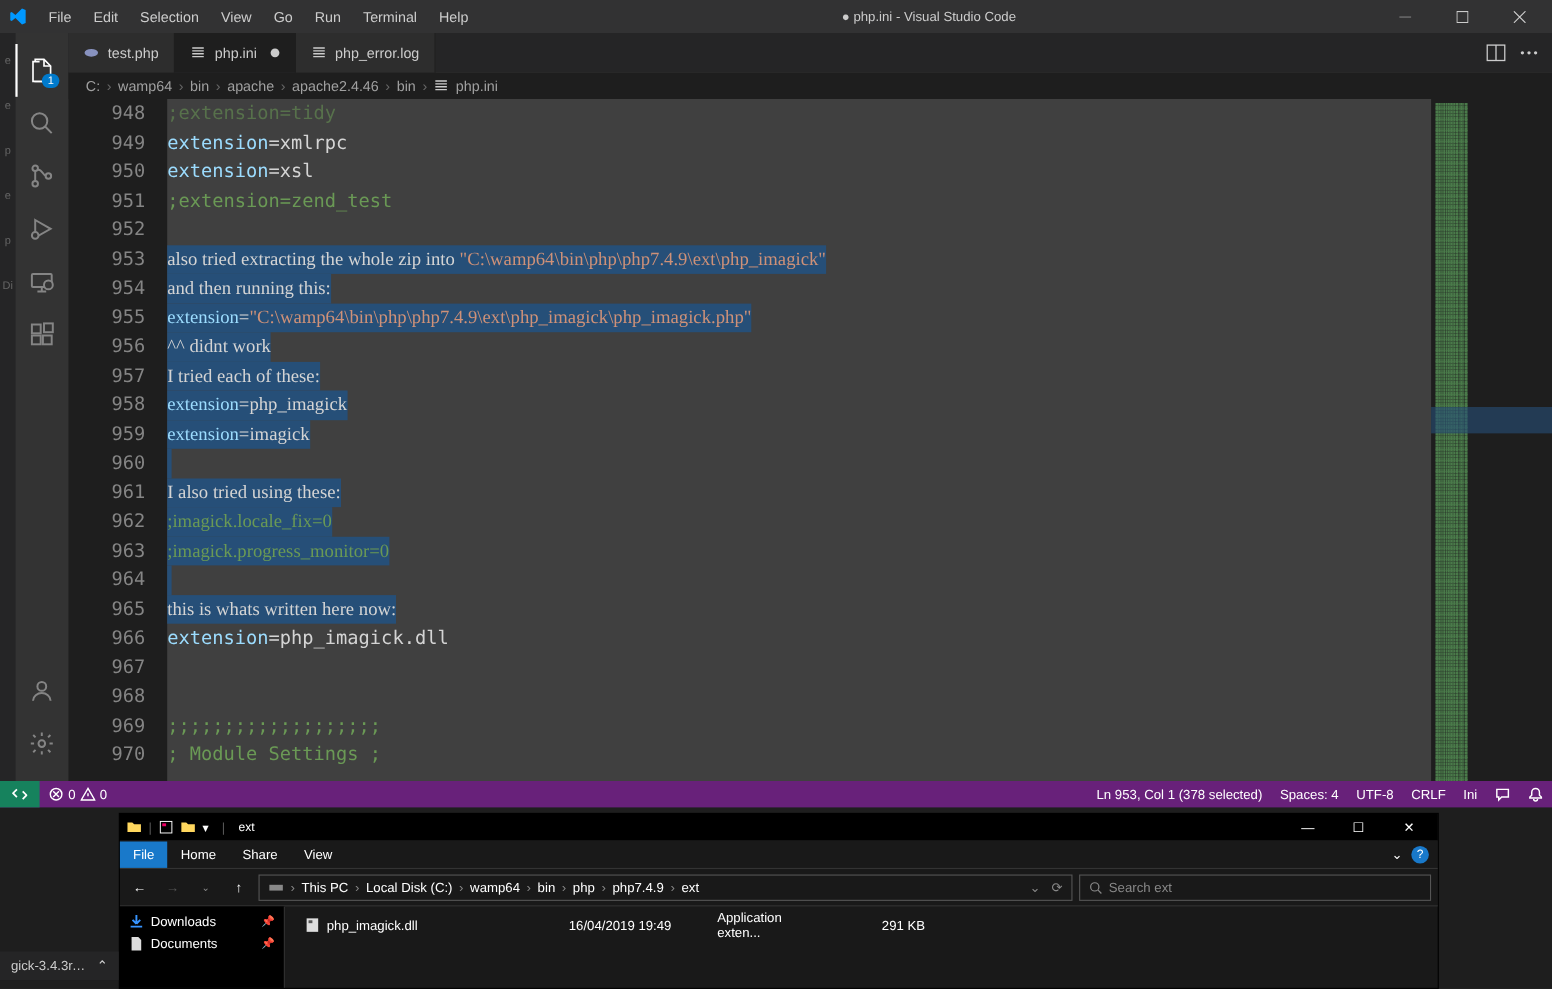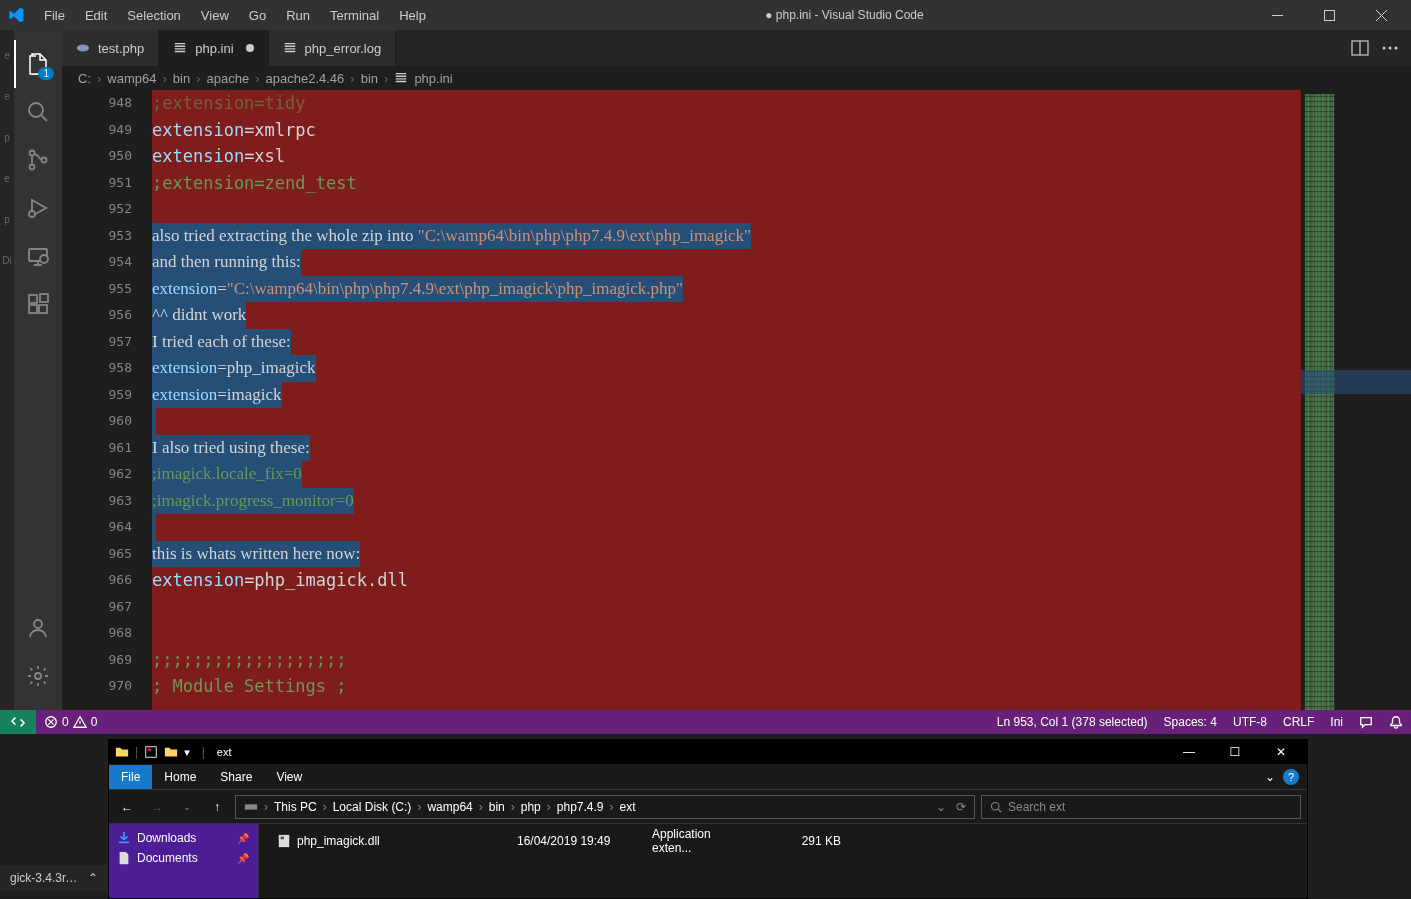--- a/index.html
+++ b/index.html
@@ -34,33 +34,33 @@
   display: flex;
   flex-direction: column;
   align-items: center;
   padding-top: 10px;
 }
 .activity-icon { width: 48px; height: 48px; display: flex; align-items: center; justify-content: center; cursor: pointer; position: relative; }
 .activity-icon.active { border-left: 2px solid #fff; }
 .badge { position: absolute; bottom: 8px; right: 8px; background: #007acc; color: #fff; border-radius: 10px; font-size: 10px; padding: 1px 5px; }
 .activity-bottom { margin-top: auto; margin-bottom: 10px; }
 
-.editor-area { flex: 1; display: flex; flex-direction: column; background: #7f1d1d; }
+.editor-area { flex: 1; display: flex; flex-direction: column; background: #404040; }
 .tabs { height: 36px; background: #252526; display: flex; align-items: stretch; }
 .tab { display: flex; align-items: center; padding: 0 14px; gap: 8px; font-size: 13px; background: #2d2d2d; border-right: 1px solid #1e1e1e; cursor: pointer; }
 .tab.active { background: #1e1e1e; }
 .tab-icon { width: 14px; height: 14px; }
 .tab-dirty { width: 8px; height: 8px; border-radius: 50%; background: #ccc; margin-left: 4px; }
 .tab-actions { margin-left: auto; display: flex; align-items: center; gap: 12px; padding: 0 12px; }
 
 .breadcrumb { height: 24px; padding: 0 16px; display: flex; align-items: center; gap: 6px; font-size: 13px; color: #a0a0a0; background: #1e1e1e; }
 .bc-sep { color: #666; }
 
 .editor-body { flex: 1; display: flex; overflow: hidden; position: relative; }
-.gutter { width: 90px; text-align: center; padding-right: 20px; color: #858585; font-family: Consolas, monospace; font-size: 13px; line-height: 26.5px; user-select: none; background: #1e1e1e; }
+.gutter { width: 90px; text-align: center; padding-right: 20px; color: #858585; font-family: Consolas, monospace; font-size: 17px; line-height: 26.5px; user-select: none; background: #1e1e1e; }
 .code { flex: 1; font-family: Consolas, monospace; font-size: 17px; line-height: 26.5px; white-space: pre; color: #d4d4d4; position: relative; }
 .code-line { height: 26.5px; display:flex; align-items:center;}
 .tok-key { color: #9cdcfe; }
 .tok-str { color: #ce9178; }
 .tok-cmt { color: #6a9955; }
 .tok-txt { color: #d4d4d4; }
 .sel { background: #264f78; font-family: Liberation Serif, serif; }
 .faded { opacity: 0.55; }
 
 .minimap { width: 110px; background: #1e1e1e; font-size: 2px; line-height: 2.5px; color: #3a7a3a; padding: 4px; overflow: hidden; position: relative;}
@@ -80,21 +80,21 @@
 .exp-ribbon { height: 26px; background: #191919; display: flex; align-items: center; border-bottom: 1px solid #333;}
 .exp-ribbon-tab { padding: 5px 12px; font-size: 12px; color: #fff; cursor: pointer; }
 .exp-ribbon-tab.file-tab { background: #1979ca; }
 .exp-help { margin-left:auto; padding-right:8px; display:flex; align-items:center; gap:8px;}
 .exp-nav { height: 34px; background: #191919; display: flex; align-items: center; padding: 0 6px; gap: 6px; border-bottom: 1px solid #333;}
 .exp-nav-btn { width: 24px; height: 24px; display: flex; align-items: center; justify-content: center; cursor: pointer; color:#fff;}
 .exp-addr { flex: 1; background: #191919; border: 1px solid #555; height: 24px; display: flex; align-items: center; padding: 0 8px; gap: 6px; color: #fff; font-size: 12px; }
 .exp-addr-sep { color: #888; }
 .exp-search { width: 320px; background: #191919; border: 1px solid #555; height: 24px; display: flex; align-items: center; padding: 0 8px; gap: 6px; color: #888; }
 .exp-body { display: flex; height: calc(100% - 84px); }
-.exp-nav-pane { width: 150px; background: #4c1d95; padding: 4px; border-right: 1px solid #333;}
+.exp-nav-pane { width: 150px; background: #000000; padding: 4px; border-right: 1px solid #333;}
 .exp-nav-item { display: flex; align-items: center; gap: 6px; padding: 3px 4px; color: #fff; cursor: pointer; font-size:12px;}
 .exp-pin { margin-left:auto; color:#888; font-size:10px;}
 .exp-content { flex: 1; display: flex; flex-direction: column; }
 .exp-headers { height: 24px; display: flex; align-items: center; border-bottom: 1px solid #333; background: #191919; padding-left:10px;}
 .exp-header-col { padding: 0 8px; color: #fff; font-size: 12px; border-right: 1px solid #333; }
 .exp-row { display: flex; align-items: center; padding: 3px 10px; color: #fff; font-size: 12px; }
 .exp-cell { padding: 0 8px; }
 
 .task-zip { position: absolute; left: 0; bottom: 8px; display: flex; align-items: center; gap: 8px; background: #252526; padding: 6px 10px; font-size: 12px; color: #ccc; width: 108px;}
 svg { display: block; }

